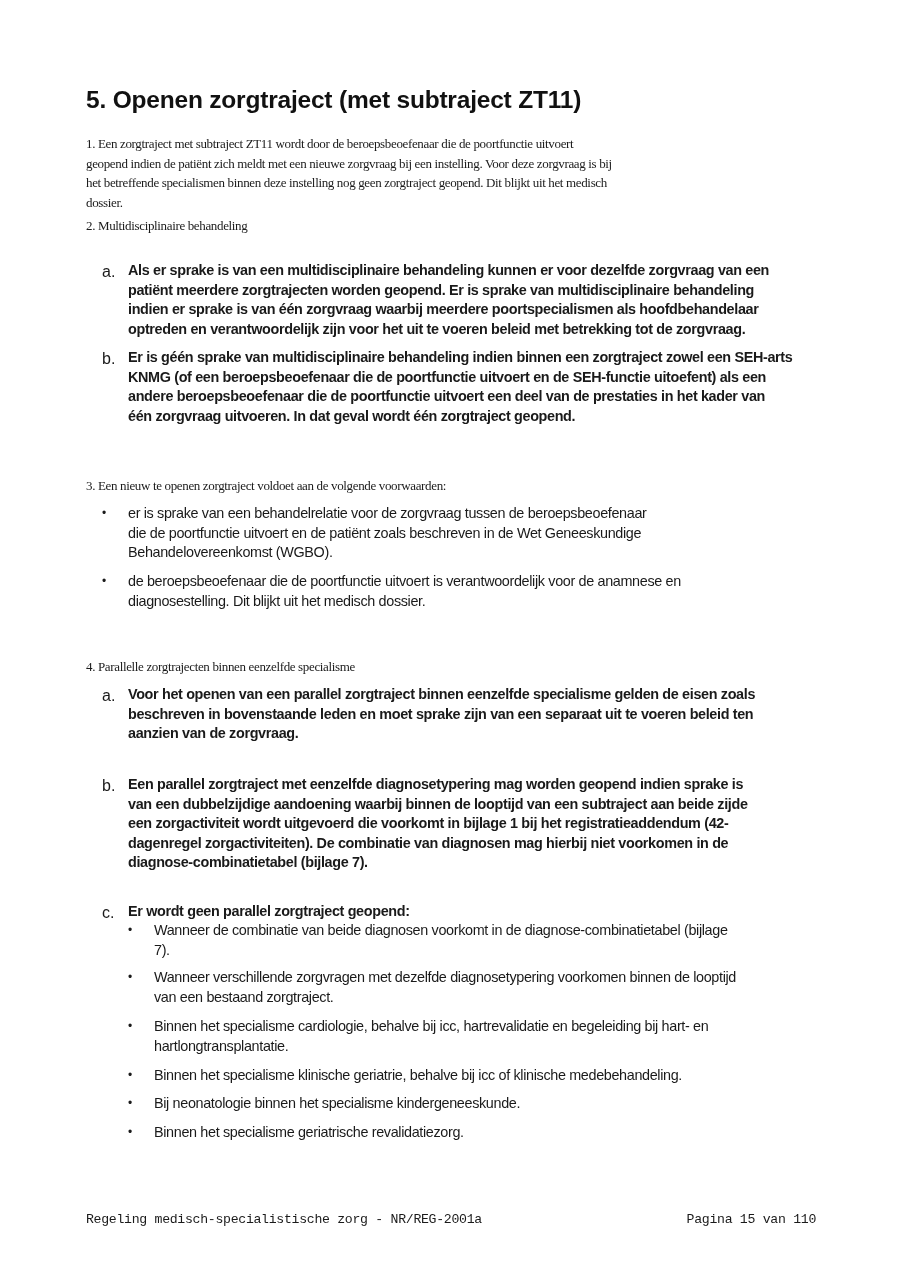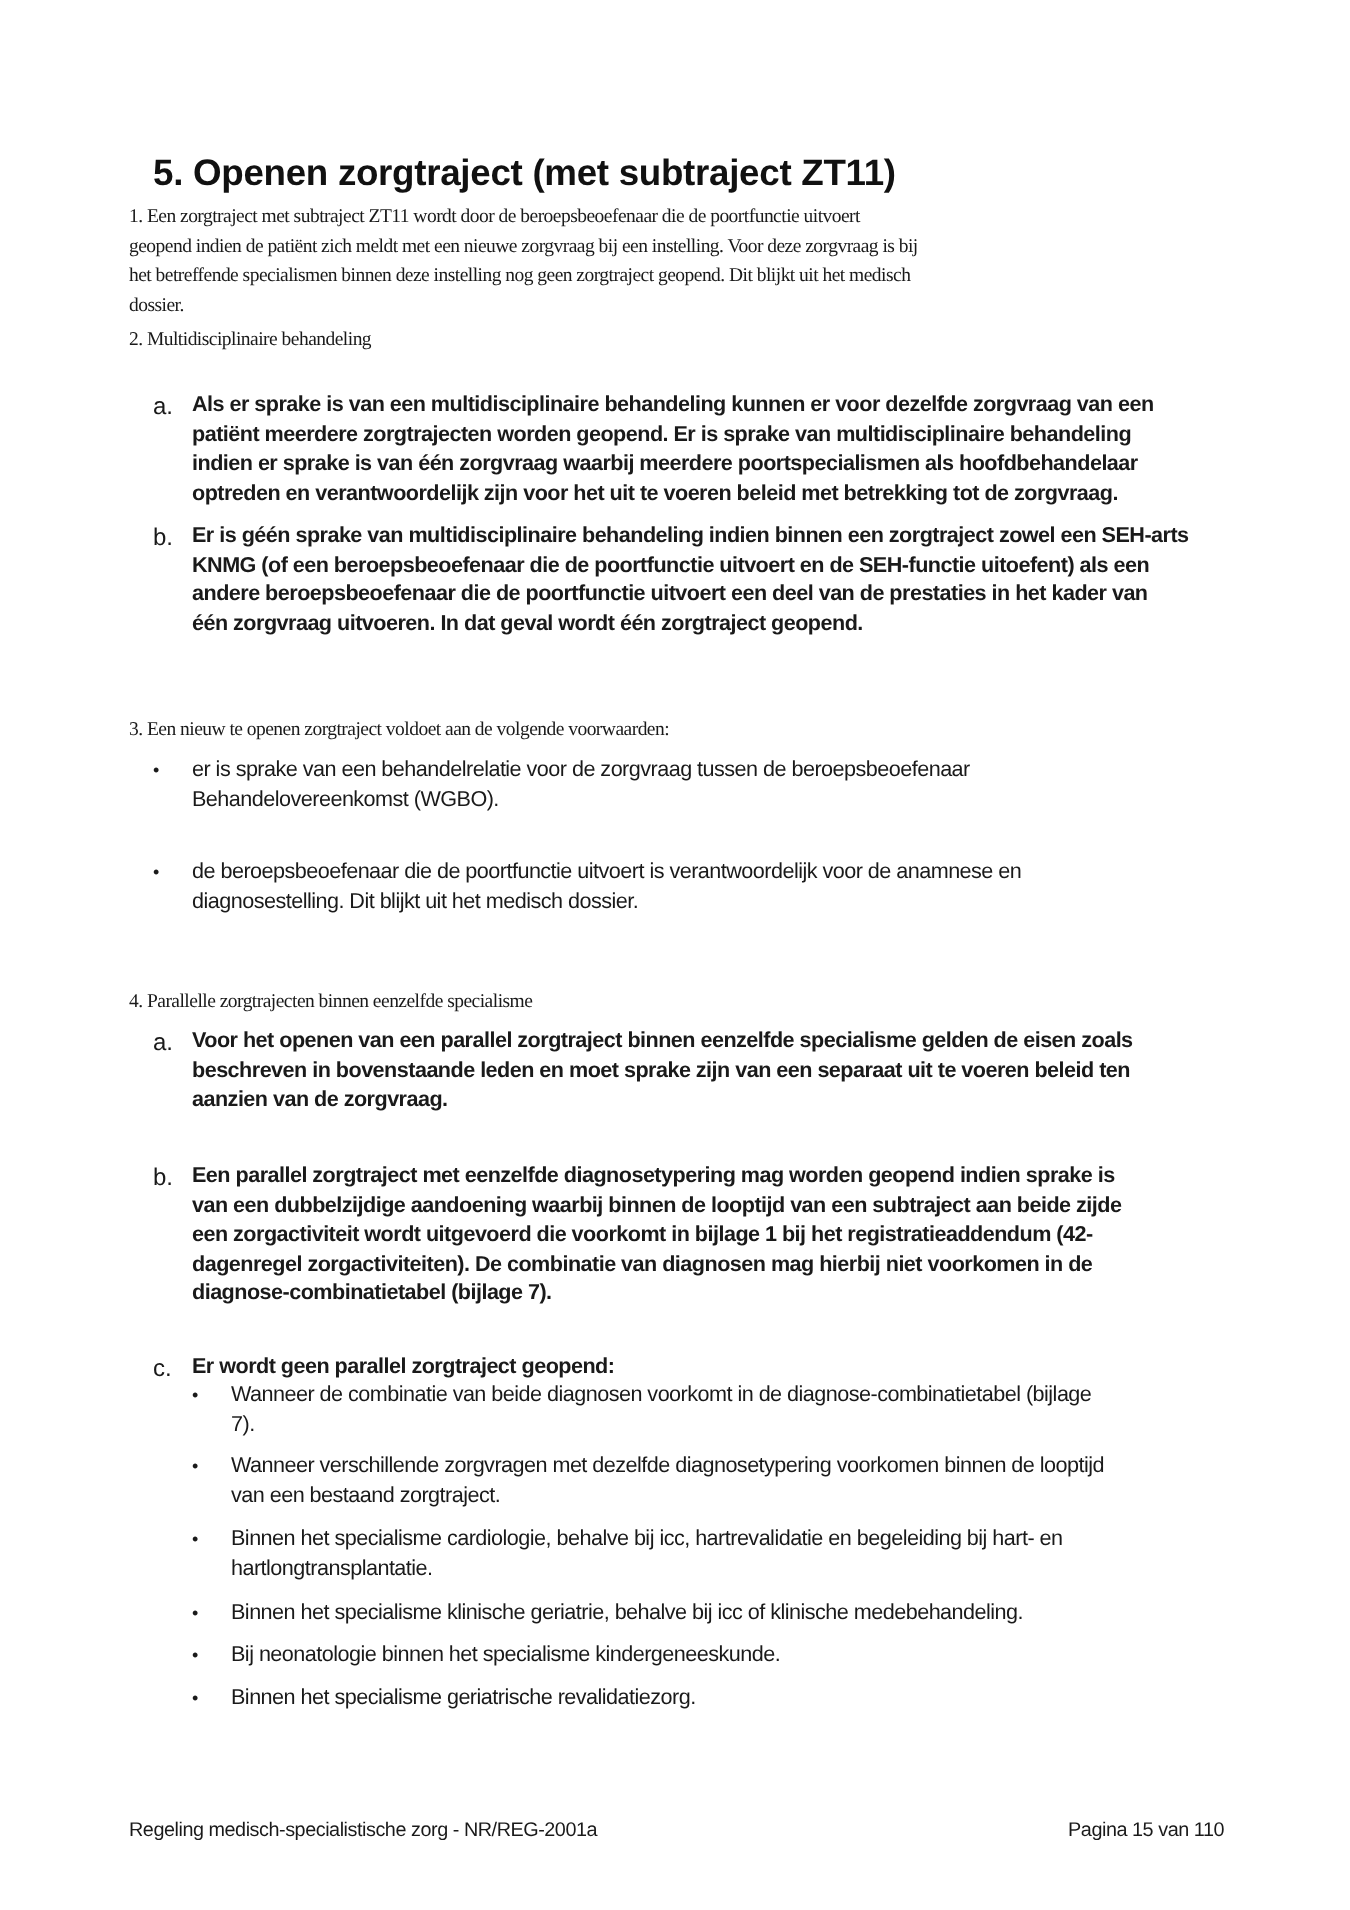--- a/index.html
+++ b/index.html
@@ -18,21 +18,21 @@
     .page {
       position: absolute;
       left: 86px;
       top: 0;
       width: 732px;
     }
     .title {
       position: absolute;
       top: 86px;
       left: 0;
-      margin: 16px;
+      margin: 0;
       font-size: 24.5px;
       font-weight: bold;
       letter-spacing: -0.2px;
       white-space: nowrap;
       color: #111;
     }
     .title .title-paren {
       font-weight: bold;
     }
     .para {
@@ -109,20 +109,21 @@
     }
     .footer {
       position: absolute;
       top: 1212px;
       left: 86px;
       width: 730px;
       font-size: 13.2px;
       letter-spacing: -0.3px;
       display: flex;
       justify-content: space-between;
+      font-family: Liberation Mono, monospace;
     }
   </style>
 </head>
 <body>
 
 <div class="page">
 
   <h1 class="title">
     <span>5. Openen zorgtraject</span>
     <span class="title-paren">(met subtraject ZT11)</span>
@@ -156,20 +157,21 @@
       <span class="line">één zorgvraag uitvoeren. In dat geval wordt één zorgtraject geopend.</span>
     </div>
   </div>
 
   <div class="para" style="top:476px;">3. Een nieuw te openen zorgtraject voldoet aan de volgende voorwaarden:</div>
 
   <div class="bullet" style="top:504px;">
     <span class="dot">•</span>
     <div class="text">
       <span class="line">er is sprake van een behandelrelatie voor de zorgvraag tussen de beroepsbeoefenaar</span>
+      <span class="line">die de poortfunctie uitvoert en de patiënt zoals beschreven in de Wet Geneeskundige</span>
       <span class="line">Behandelovereenkomst (WGBO).</span>
     </div>
   </div>
 
   <div class="bullet" style="top:572px;">
     <span class="dot">•</span>
     <div class="text">
       <span class="line">de beroepsbeoefenaar die de poortfunctie uitvoert is verantwoordelijk voor de anamnese en</span>
       <span class="line">diagnosestelling. Dit blijkt uit het medisch dossier.</span>
     </div>

